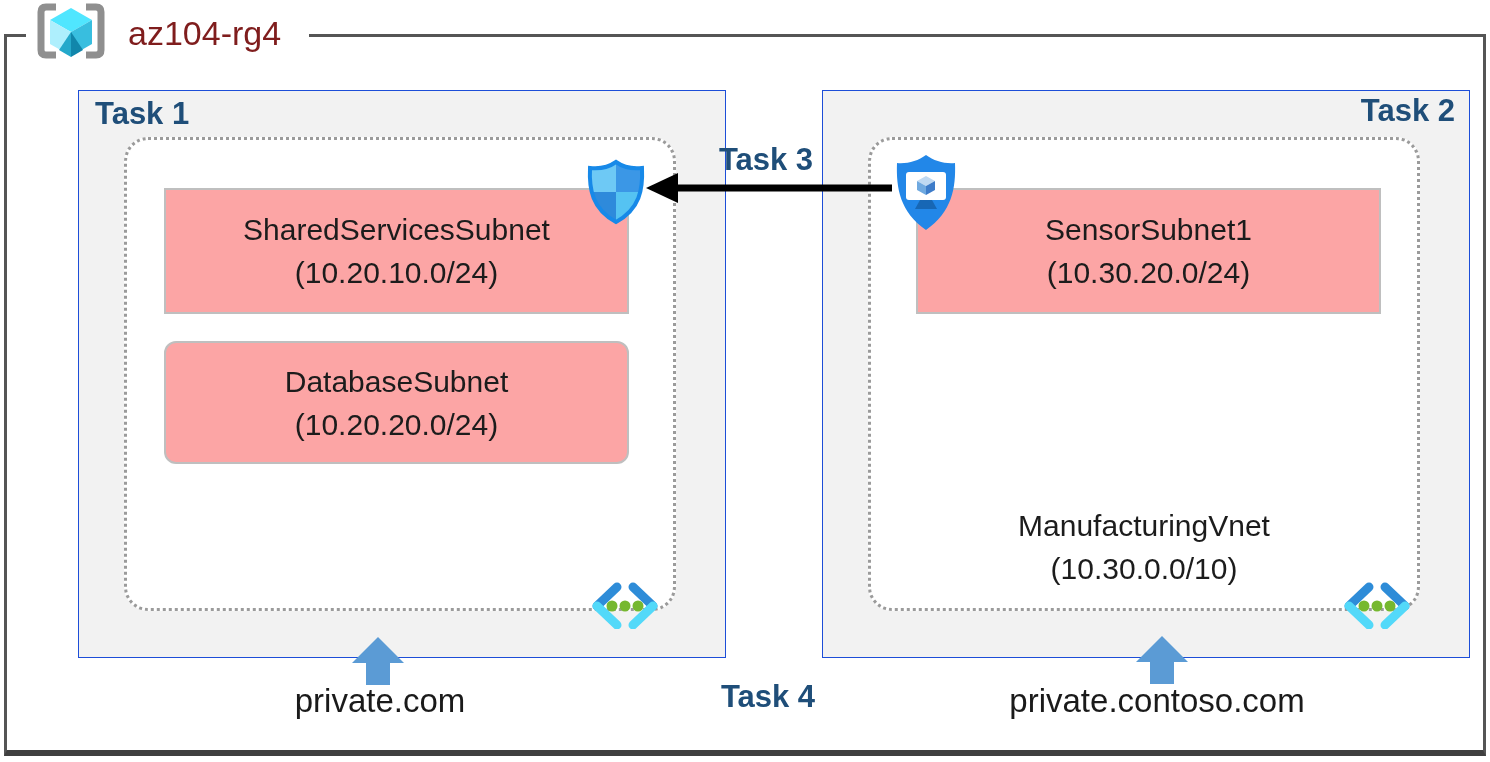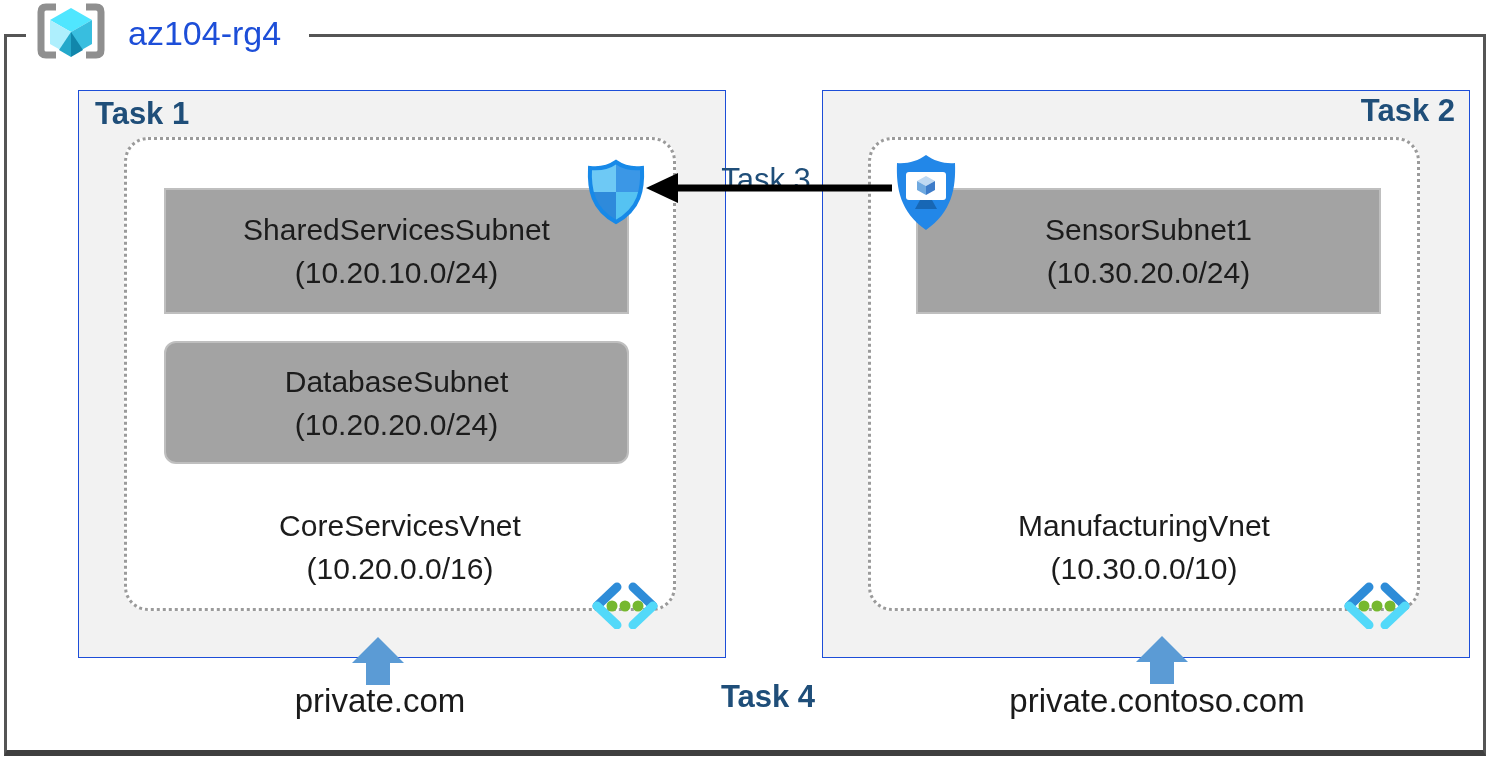--- a/index.html
+++ b/index.html
@@ -5,37 +5,37 @@
   * { margin:0; padding:0; box-sizing:border-box; }
   html,body { width:1490px; height:762px; background:#fff; }
   body { font-family:"Liberation Sans", sans-serif; color:#1a1a1a; }
   #canvas { position:relative; width:1490px; height:762px; overflow:hidden; background:#fff; }
 
   
   .rg-frame { position:absolute; left:4px; top:34px; width:1482px; height:722px;
               border:3px solid #555; border-bottom-width:6px; border-bottom-color:#3f3f3f; }
   .rg-label { position:absolute; left:26px; top:2px; height:62px; background:#fff;
               display:flex; align-items:center; gap:20px; padding:0 28px 0 8px; z-index:5; }
-  .rg-name { font-size:34px; color:#1d4ed8; }
+  .rg-name { font-size:34px; color:#7f1d1d; }
 
   
   .task-box { position:absolute; top:90px; width:648px; height:568px;
               background:#F2F2F2; border:1px solid #1d4ed8; }
   .box-left  { left:78px; }
   .box-right { left:822px; }
   .task-label { position:absolute; font-size:31px; font-weight:700; color:#1F4E79; }
   .tl-left  { left:16px; top:5px; }
   .tl-right { right:14px; top:2px; }
 
   
   .vnet-dotted { position:absolute; left:45px; top:46px; width:552px; height:474px;
                  background:#fff; border:3px dotted #9b9b9b; border-radius:24px; }
 
   
-  .subnet { position:absolute; width:465px; background:#a3a3a3; border:2px solid #bfbfbf;
+  .subnet { position:absolute; width:465px; background:#fca5a5; border:2px solid #bfbfbf;
             display:flex; flex-direction:column; align-items:center; justify-content:center;
             text-align:center; font-size:30px; line-height:43px; color:#1c1c1c; }
   .sn-l { left:85px; }
   .sn-r { left:93px;align-items:center; }
   .sn-1 { top:97px;  height:126px; }
   .sn-2 { top:250px; height:123px;border-radius:12px; }
 
   
   .vnet-name { position:absolute; left:45px; top:413px; width:552px; text-align:center;
                font-size:30px; line-height:43px; color:#1c1c1c; }
@@ -43,21 +43,21 @@
   
   .icon-abs { position:absolute; }
   .vnet-icon-l { left:510px; top:490px; }
   .vnet-icon-r { left:518px; top:490px; }
   .nsg-icon { left:506px; top:68px; z-index:3; }
   .asg-icon { left:69px; top:61px; z-index:3; }
 
   
   .peer-arrow { position:absolute; left:640px; top:169px; z-index:2; }
   .task3 { position:absolute; left:700px; top:142px; width:132px; text-align:center;
-           font-size:31px; font-weight:400; color:#1F4E79;margin-top:20px; }
+           font-size:31px; font-weight:700; color:#1F4E79; }
 
   
   .up-arrow { position:absolute; z-index:4; }
   .ua-left  { left:352px; top:637px; }
   .ua-right { left:1136px; top:636px; }
   .domain-label { position:absolute; top:682px; width:340px; text-align:center;
                   font-size:33px; color:#1a1a1a; }
   .dl-left  { left:210px; }
   .dl-right { left:987px; }
   .task4 { position:absolute; left:702px; top:679px; width:132px; text-align:center;
@@ -93,24 +93,20 @@
     <div class="subnet sn-l sn-1">
       <div>SharedServicesSubnet</div>
       <div>(10.20.10.0/24)</div>
     </div>
 
     <div class="subnet sn-l sn-2">
       <div>DatabaseSubnet</div>
       <div>(10.20.20.0/24)</div>
     </div>
 
-    <div class="vnet-name">
-      <div>CoreServicesVnet</div>
-      <div>(10.20.0.0/16)</div>
-    </div>
 
     <span class="icon-abs nsg-icon">
       <svg width="62" height="66" viewBox="0 0 62 66">
         <defs>
             <clipPath id="shieldClip">
           <path d="M31 3 C38 8 48 10 57 9 C58 30 55 50 31 63 C7 50 4 30 5 9 C14 10 24 8 31 3 Z"></path>
         </clipPath>
           </defs>
         <g clip-path="url(#shieldClip)">
           <rect x="0" y="0" width="31" height="33" fill="#6EC9F5"></rect>

